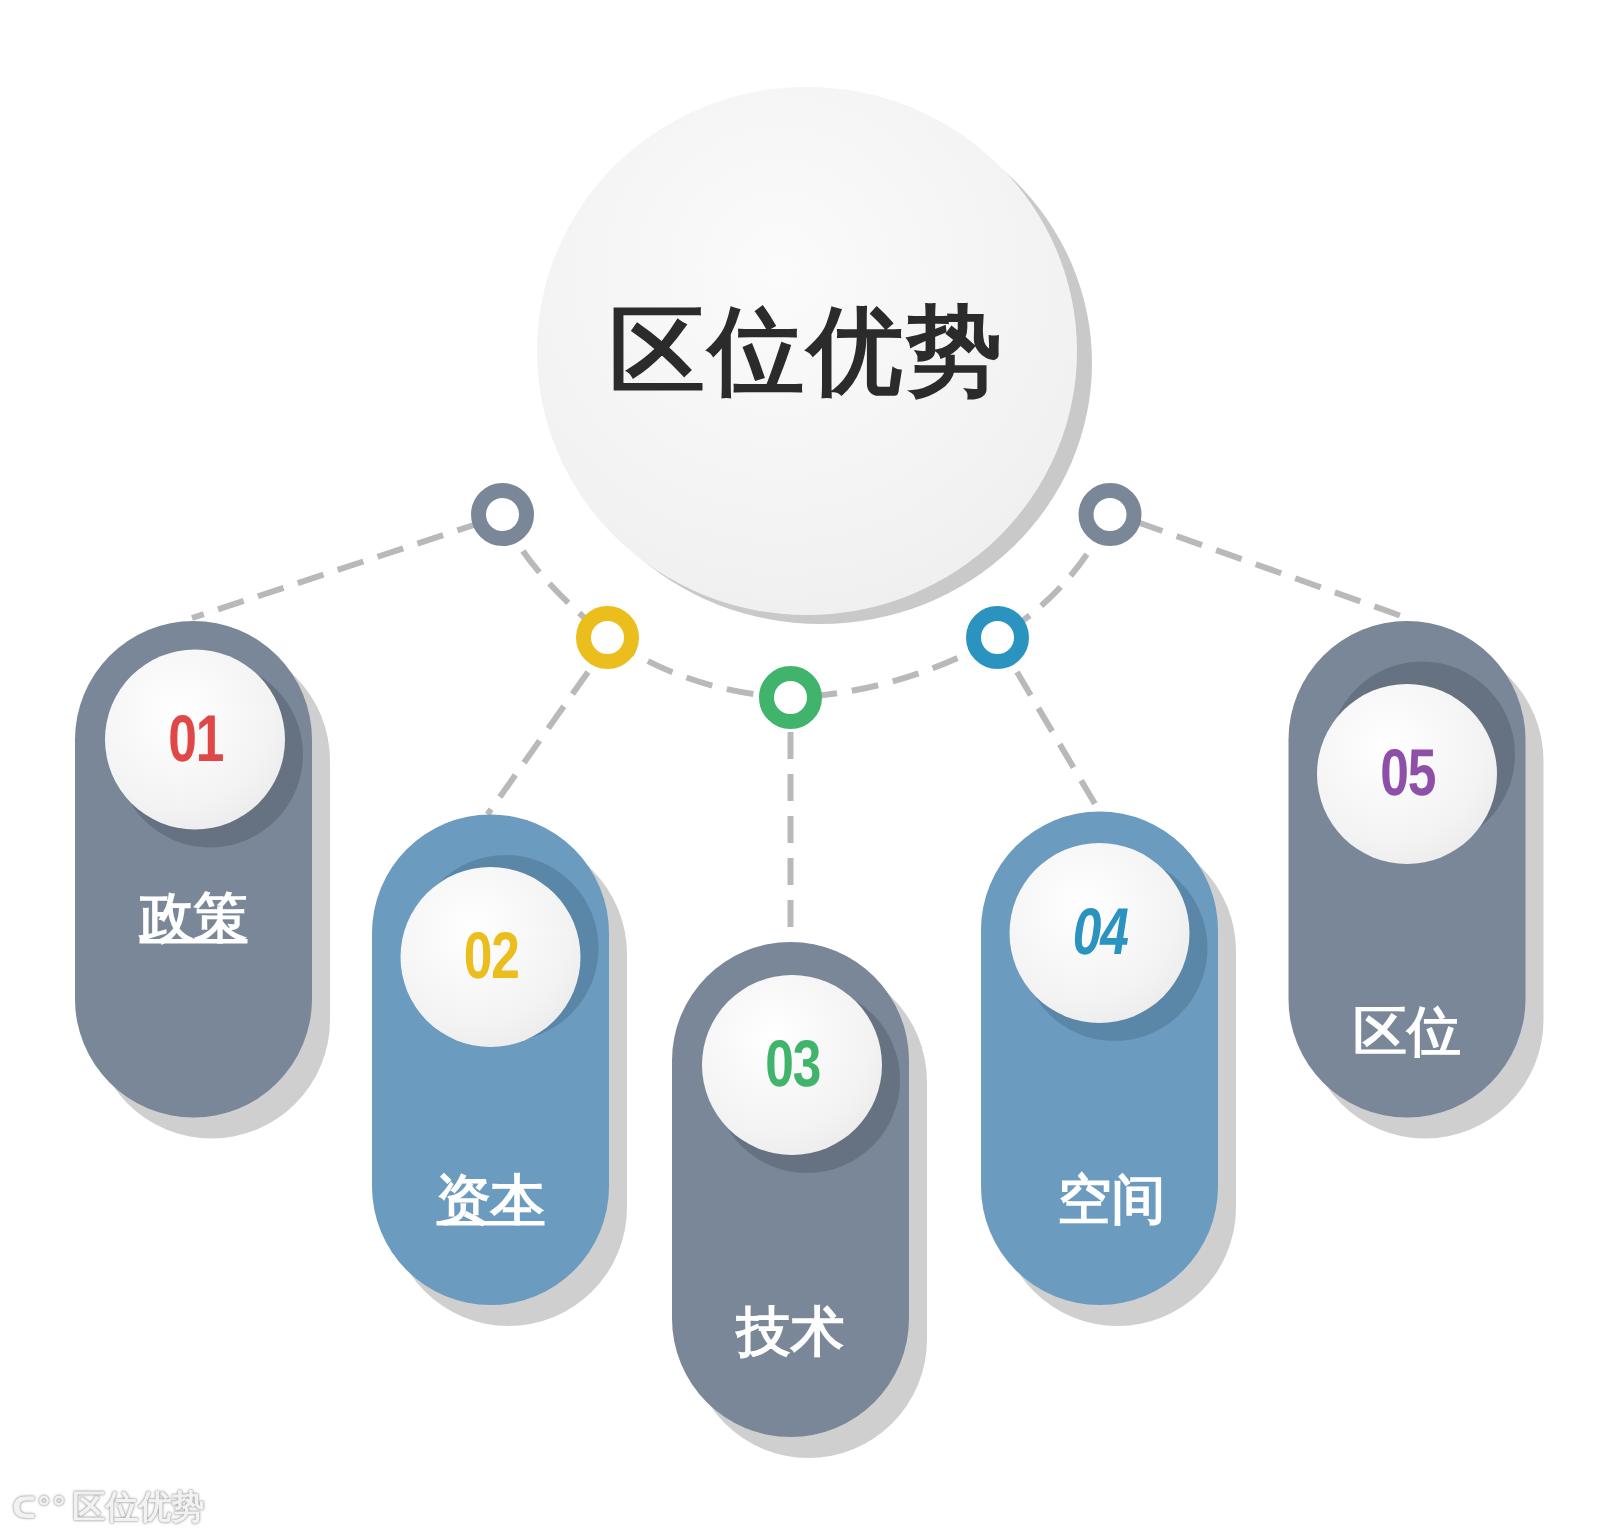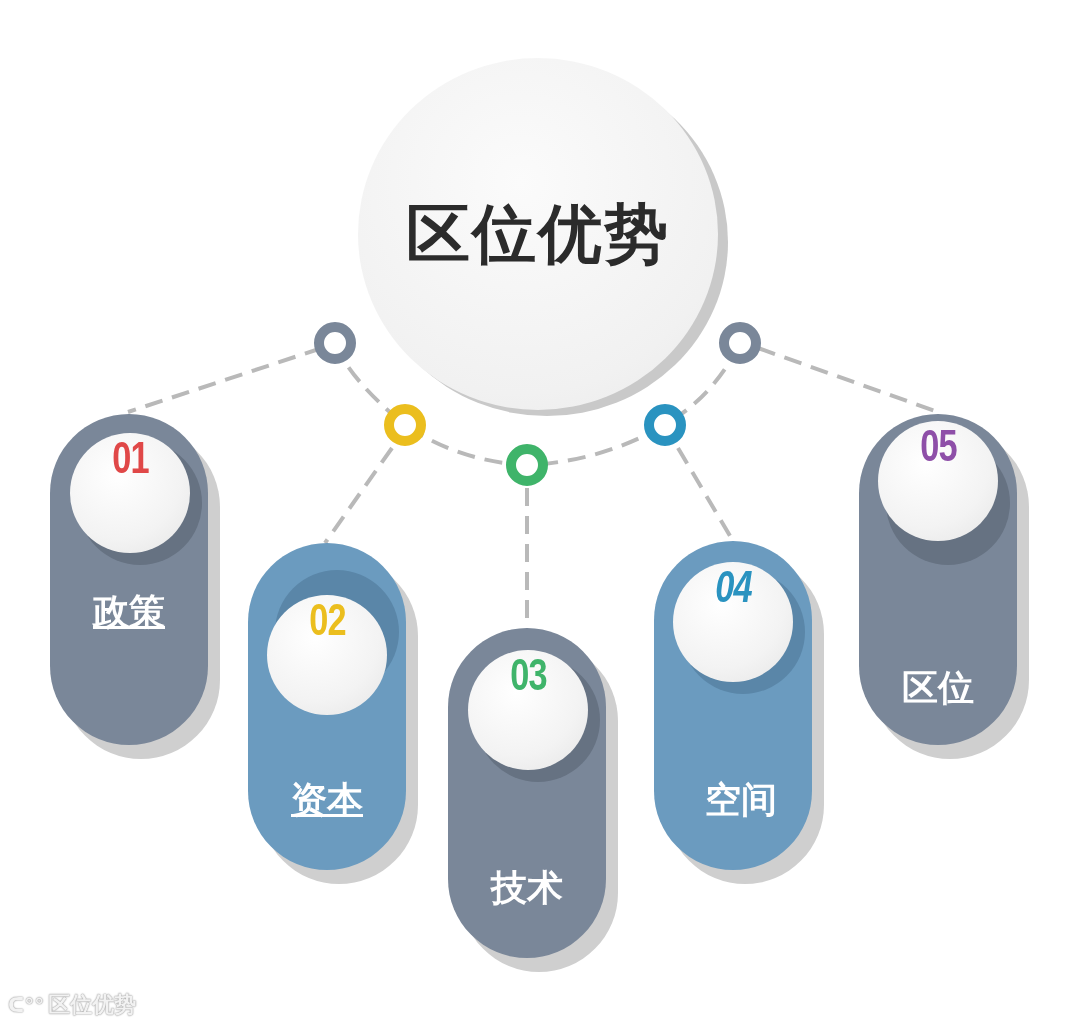--- a/index.html
+++ b/index.html
@@ -9,21 +9,21 @@
   .main-shadow { position: absolute; border-radius: 50%; background: #c9c9c9; }
   .main-circle { position: absolute; border-radius: 50%;
     background: radial-gradient(circle at 45% 35%, #fbfbfb 0%, #f1f1f1 70%, #e9e9e9 100%);
     display: flex; align-items: center; justify-content: center; }
   .main-title { font-size: 64px; font-weight: bold; color: #2b2b2b; letter-spacing: 2px; }
   .pill-shadow { position: absolute; border-radius: 80px; background: #cfcfcf; }
   .pill { position: absolute; border-radius: 80px; }
   .num-shadow { position: absolute; border-radius: 50%; }
   .num-circle { position: absolute; border-radius: 50%;
     background: radial-gradient(circle at 40% 35%, #ffffff 0%, #f3f3f3 60%, #e4e4e4 100%);
-    display: flex; justify-content: center; }
+    display: flex; align-items: center; justify-content: center; }
   .num { font-family: "Liberation Sans", sans-serif; font-weight: bold; font-size: 44px;
          transform: scaleX(0.78); letter-spacing: -1px; }
   .pill-label { position: absolute; width: 158px; text-align: center; color: #ffffff;
          font-size: 36px; font-weight: bold; }
   .node { position: absolute; width: 22px; height: 22px; border-radius: 50%;
           background: #ffffff; border-style: solid; border-width: 10px; }
   .watermark { position: absolute; left: 8px; top: 990px; display: flex; align-items: center;
           color: #f2f2f2; font-size: 22px; font-weight: bold;
           text-shadow: 0 0 2px #9a9a9a, 0 0 1px #9a9a9a; }
   .wm-icon { font-size: 20px; margin-right: 4px; }
@@ -63,21 +63,21 @@
 <div class="pill" style="left:50px; top:414px; width:158px; height:331px; background:#7a8799;"></div>
 <div class="num-shadow" style="left:78px; top:441px; width:124px; height:124px; background:#667282;"></div>
 <div class="num-circle" style="left:70px; top:433px; width:120px; height:120px;">
   <span class="num" style="color:#e04848;">01</span>
 </div>
 <div class="pill-label" style="left:50px; top:588px;text-decoration:underline;">政策</div>
 
 <div class="pill-shadow" style="left:260px; top:557px; width:158px; height:327px;"></div>
 <div class="pill" style="left:248px; top:543px; width:158px; height:327px; background:#6b9bbf;"></div>
 <div class="num-shadow" style="left:275px; top:570px; width:124px; height:124px; background:#5a86a8;"></div>
-<div class="num-circle" style="left:267px; top:595px; width:120px; height:120px;">
+<div class="num-circle" style="left:267px; top:578px; width:120px; height:120px;">
   <span class="num" style="color:#ebbe1e;">02</span>
 </div>
 <div class="pill-label" style="left:248px; top:776px;text-decoration:underline;">资本</div>
 
 <div class="pill-shadow" style="left:460px; top:642px; width:158px; height:330px;"></div>
 <div class="pill" style="left:448px; top:628px; width:158px; height:330px; background:#7a8799;"></div>
 <div class="num-shadow" style="left:476px; top:658px; width:124px; height:124px; background:#667282;"></div>
 <div class="num-circle" style="left:468px; top:650px; width:120px; height:120px;">
   <span class="num" style="color:#3fb46a;">03</span>
 </div>
@@ -87,21 +87,21 @@
 <div class="pill" style="left:654px; top:541px; width:158px; height:329px; background:#6b9bbf;"></div>
 <div class="num-shadow" style="left:681px; top:570px; width:124px; height:124px; background:#5a86a8;"></div>
 <div class="num-circle" style="left:673px; top:562px; width:120px; height:120px;font-style:italic;">
   <span class="num" style="color:#2a93c0;">04</span>
 </div>
 <div class="pill-label" style="left:662px; top:776px;">空间</div>
 
 <div class="pill-shadow" style="left:871px; top:428px; width:158px; height:331px;"></div>
 <div class="pill" style="left:859px; top:414px; width:158px; height:331px; background:#7a8799;"></div>
 <div class="num-shadow" style="left:886px; top:441px; width:124px; height:124px; background:#667282;"></div>
-<div class="num-circle" style="left:878px; top:421px; width:120px; height:120px;">
+<div class="num-circle" style="left:878px; top:456px; width:120px; height:120px;">
   <span class="num" style="color:#8e4fa8;">05</span>
 </div>
 <div class="pill-label" style="left:859px; top:664px;">区位</div>
 
 <div class="watermark">
   <span class="wm-icon">ᑕ°°</span>
   <span>区位优势</span>
 </div>
 
 </body></html>

